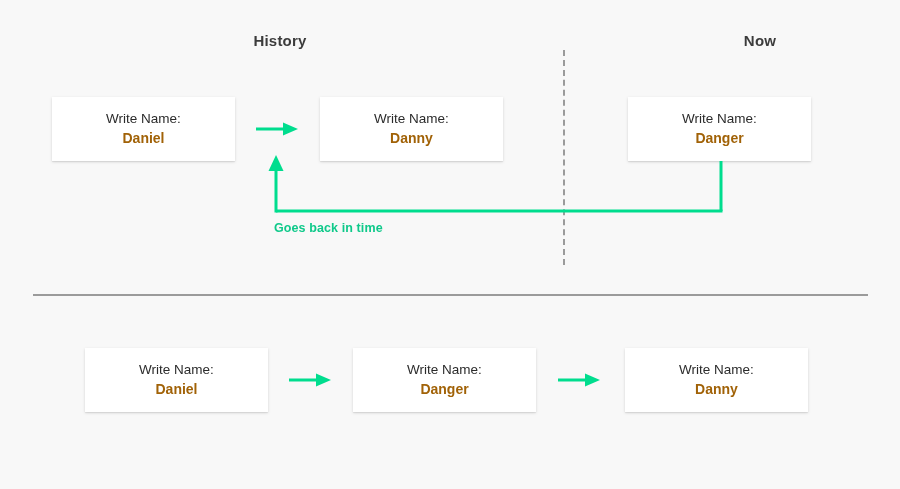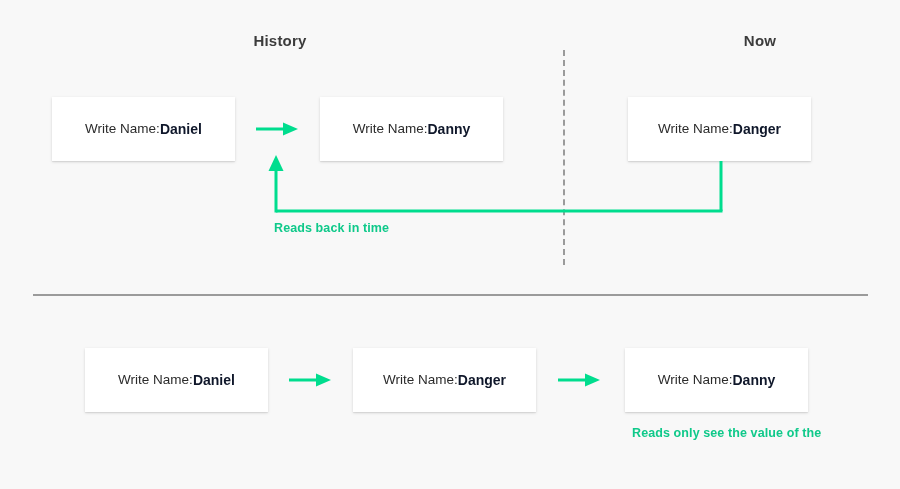--- a/index.html
+++ b/index.html
@@ -50,35 +50,35 @@
   }
 
   
   .write-card {
     position: absolute;
     width: 183px;
     height: 64px;
     background: #ffffff;
     box-shadow: 0 1px 3px rgba(0,0,0,0.13), 0 1px 1px rgba(0,0,0,0.06);
     display: flex;
-    flex-direction: row;
+    flex-direction: column;
     align-items: center;
     justify-content: center;
     box-sizing: border-box;
   }
   .write-card .card-title {
     font-size: 13.5px;
     font-weight: normal;
     color: #2b2b2b;
     line-height: 1.35;
   }
   .write-card .card-value {
     font-size: 14px;
     font-weight: bold;
-    color: #0f172a;
+    color: #a16207;
     line-height: 1.35;
   }
 
   
   #card-top-0 { left: 52px;  top: 97px; }
   #card-top-1 { left: 320px; top: 97px; }
   #card-top-2 { left: 628px; top: 97px; }
 
   
   #card-bot-0 { left: 85px;  top: 348px; }
@@ -175,21 +175,21 @@
 
     <line x1="455" y1="9" x2="455" y2="59" stroke="#00dd8e" stroke-width="3"></line>
 
     <line x1="456.5" y1="59" x2="10" y2="59" stroke="#00dd8e" stroke-width="3"></line>
 
     <line x1="10" y1="60.5" x2="10" y2="17" stroke="#00dd8e" stroke-width="3"></line>
 
     <polygon points="10,3 17.5,19 2.5,19" fill="#00dd8e"></polygon>
   </svg>
 
-  <div class="goback-caption">Reads back in time</div>
+  <div class="goback-caption">Goes back in time</div>
 
   <div class="section-separator"></div>
 
   <div class="write-card" id="card-bot-0">
     <span class="card-title">Write Name:</span>
     <span class="card-value">Daniel</span>
   </div>
 
   <div class="write-card" id="card-bot-1">
     <span class="card-title">Write Name:</span>
@@ -205,16 +205,15 @@
     <line x1="1" y1="7" x2="30" y2="7" stroke="#00dd8e" stroke-width="3"></line>
     <polygon points="28,0.5 43,7 28,13.5" fill="#00dd8e"></polygon>
   </svg>
 
   <svg class="flow-arrow" id="arrow-bot-1" viewBox="0 0 44 14">
     <line x1="1" y1="7" x2="30" y2="7" stroke="#00dd8e" stroke-width="3"></line>
     <polygon points="28,0.5 43,7 28,13.5" fill="#00dd8e"></polygon>
   </svg>
 
   <div class="reads-caption">
-    <span class="cap-line">Reads only see the value of the</span>
   </div>
 
 </div>
 
 </body></html>

